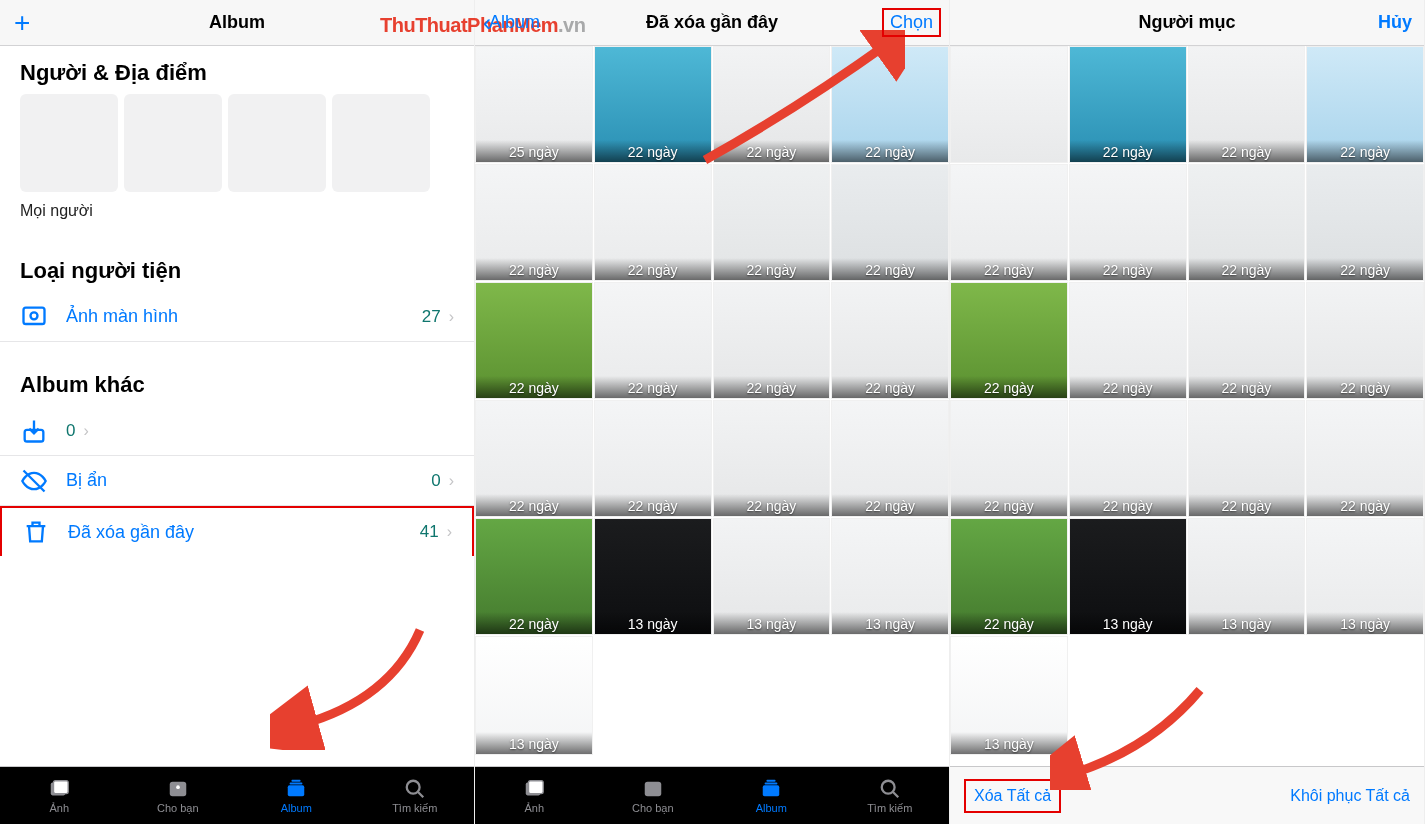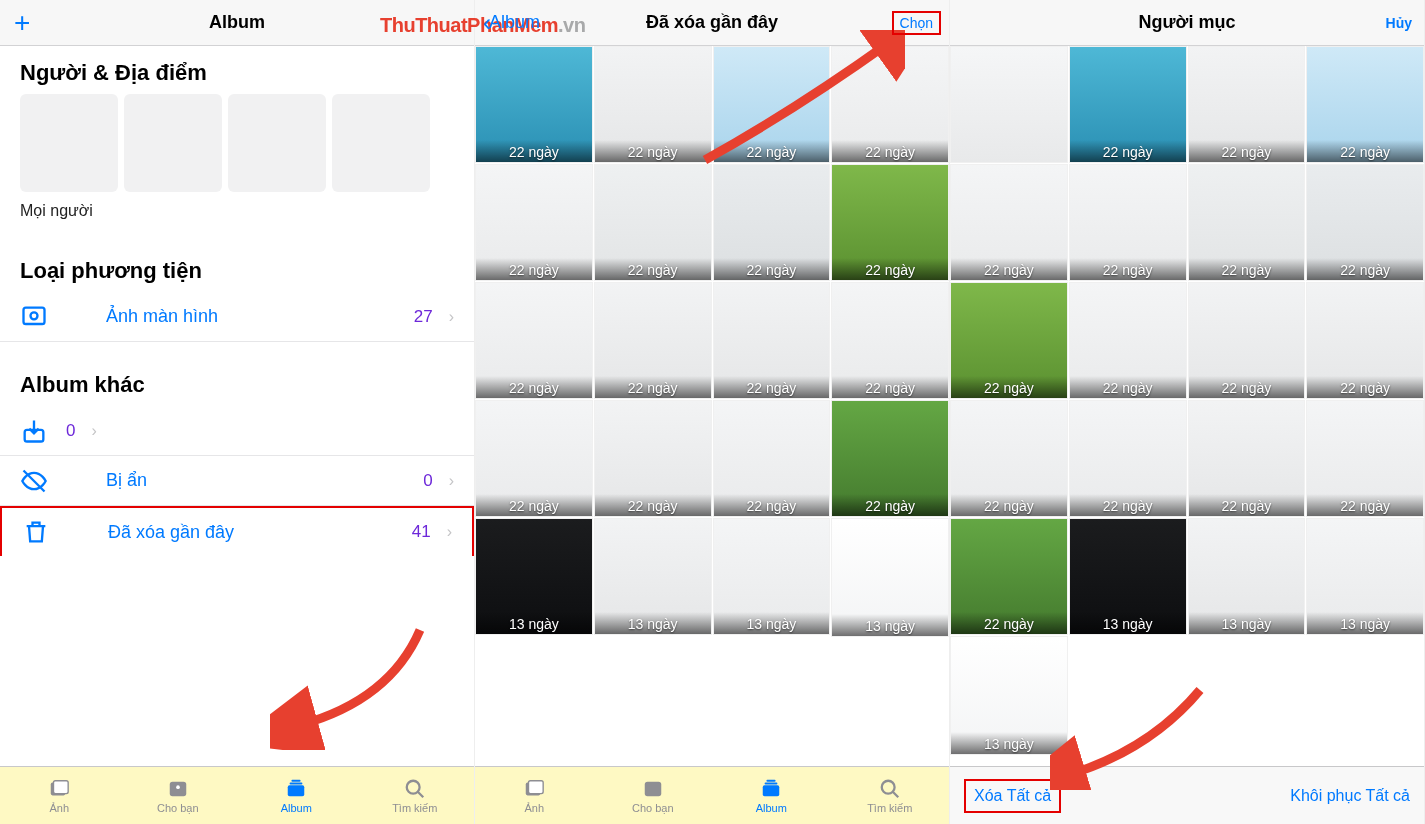--- a/index.html
+++ b/index.html
@@ -7,44 +7,44 @@
   .col { width: 475px; height: 824px; display: flex; flex-direction: column; position: relative; background: #fff; border-right: 1px solid #eee; }
   .col:last-child { border-right: none; }
 
   
   .header { height: 46px; background: #f7f7f7; border-bottom: 1px solid #d2d2d4; display: flex; align-items: center; justify-content: space-between; padding: 0 8px; position: relative; }
   .header-title { position: absolute; left: 0; right: 0; text-align: center; font-size: 18px; font-weight: 600; color: #000; pointer-events: none; }
   .header-left, .header-right { z-index: 1; display: flex; align-items: center; }
   .plus-btn { color: #007aff; font-size: 28px; font-weight: 300; padding: 0 6px; cursor: pointer; }
   .back-btn { color: #007aff; font-size: 18px; display: flex; align-items: center; cursor: pointer; }
   .back-chevron { font-size: 24px; font-weight: 400; margin-right: -2px; }
-  .header-action { color: #007aff; font-size: 14px; cursor: pointer; padding: 0 4px; text-align: center; }
+  .header-action { color: #007aff; font-size: 18px; cursor: pointer; padding: 0 4px; text-align: center; }
   .red-box-header { border: 2px solid #e40000; padding: 2px 6px; }
 
   
   .section-h { font-size: 22px; font-weight: 700; color: #000; padding: 14px 20px 8px 20px; }
   .placeholders { display: flex; flex-wrap: wrap; gap: 6px; padding: 0 20px; }
   .ph { width: 98px; height: 98px; background: #f1f1f2; border-radius: 6px; }
   .ph-label { font-size: 16px; color: #222; padding: 10px 20px 24px 20px; }
   .list-row { display: flex; align-items: center; height: 50px; padding: 0 20px; border-bottom: 0.5px solid #e6e6e8; cursor: pointer; }
   .list-row.no-border { border-bottom: none; }
   .list-icon { width: 28px; height: 28px; margin-right: 18px; display: flex; align-items: center; justify-content: center; }
-  .list-label { flex: 1; font-size: 18px; color: #007aff; margin-left: 40px; }
-  .list-count { font-size: 17px; color: #6d28d9; margin-right: 16px; }
+  .list-label { flex: 1; font-size: 18px; color: #007aff; }
+  .list-count { font-size: 17px; color: #0f766e; margin-right: 8px; }
   .chevron { color: #c5c5c7; font-size: 16px; }
   .red-box-row { border: 2px solid #e40000; }
 
   
   .grid-wrap { flex: 1; overflow: hidden; display: flex; flex-wrap: wrap; align-content: flex-start; gap: 1px; background: #fff; }
   .thumb { position: relative; background: #fff; border: 1px solid #f0f0f0; overflow: hidden; }
   .thumb .badge { position: absolute; left: 0; right: 0; bottom: 0; height: 22px; background: linear-gradient(to top, rgba(0,0,0,0.55), rgba(0,0,0,0)); color: #fff; font-size: 14px; display: flex; align-items: flex-end; justify-content: center; padding-bottom: 2px; text-shadow: 0 1px 2px rgba(0,0,0,0.6); }
   .tfill { width: 100%; height: 100%; }
 
   
-  .tabbar { height: 58px; background: #fef9c3; border-top: 0.5px solid #c8c8ca; display: flex; }
+  .tabbar { height: 58px; background: #000000; border-top: 0.5px solid #c8c8ca; display: flex; }
   .tab { flex: 1; display: flex; flex-direction: column; align-items: center; justify-content: center; gap: 2px; cursor: pointer; }
   .tab-icon { width: 26px; height: 22px; }
   .tab-label { font-size: 11px; color: #8e8e93; }
   .tab.active .tab-label { color: #007aff; }
 
   
   .footer-actions { height: 58px; background: #f8f8f8; border-top: 0.5px solid #c8c8ca; display: flex; align-items: center; justify-content: space-between; padding: 0 14px; }
   .footer-btn { font-size: 16px; color: #007aff; cursor: pointer; }
   .red-box-footer { border: 2px solid #e40000; padding: 6px 8px; }
 
@@ -68,21 +68,21 @@
 
   <div class="section-h">Người &amp; Địa điểm</div>
   <div class="placeholders">
     <div class="ph"></div>
     <div class="ph"></div>
     <div class="ph"></div>
     <div class="ph"></div>
   </div>
   <div class="ph-label">Mọi người</div>
 
-  <div class="section-h">Loại phương tiện</div>
+  <div class="section-h">Loại người tiện</div>
   <div class="list-row">
     <span class="list-icon">
       <svg viewBox="0 0 24 24" fill="none" stroke="#007aff" stroke-width="2">
           <rect x="3" y="4" width="18" height="14" rx="2"></rect>
           <circle cx="12" cy="11" r="3"></circle>
         </svg>
     </span>
     <span class="list-label">Ảnh màn hình</span>
     <span class="list-count">27</span>
     <span class="chevron">›</span>
@@ -174,20 +174,24 @@
       </span>
     </div>
     <div class="header-title">Đã xóa gần đây</div>
     <div class="header-right">
       <span class="header-action red-box-header">Chọn</span>
     </div>
   </div>
 
   <div class="grid-wrap" id="grid2">
       <div class="thumb" style="width: 117.75px; height: 117px;">
+        <div class="tfill" style="background: linear-gradient(rgb(245, 246, 247), rgb(232, 233, 234));"></div>
+        <div class="badge">25 ngày</div>
+      </div>
+      <div class="thumb" style="width: 117.75px; height: 117px;">
         <div class="tfill" style="background: linear-gradient(rgb(78, 184, 214), rgb(42, 143, 179));"></div>
         <div class="badge">22 ngày</div>
       </div>
       <div class="thumb" style="width: 117.75px; height: 117px;">
         <div class="tfill" style="background: linear-gradient(rgb(242, 243, 244), rgb(229, 230, 231));"></div>
         <div class="badge">22 ngày</div>
       </div>
       <div class="thumb" style="width: 117.75px; height: 117px;">
         <div class="tfill" style="background: linear-gradient(rgb(207, 233, 247), rgb(169, 212, 236));"></div>
         <div class="badge">22 ngày</div>

